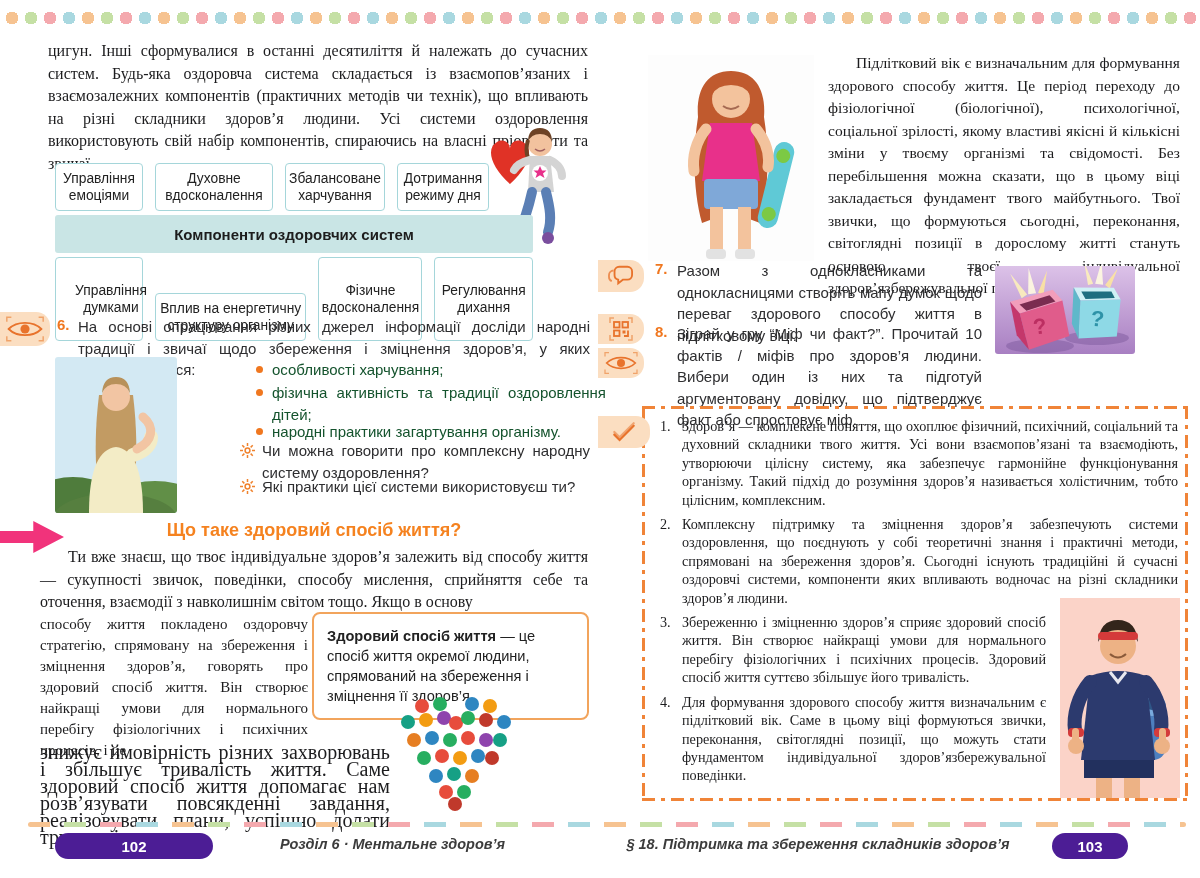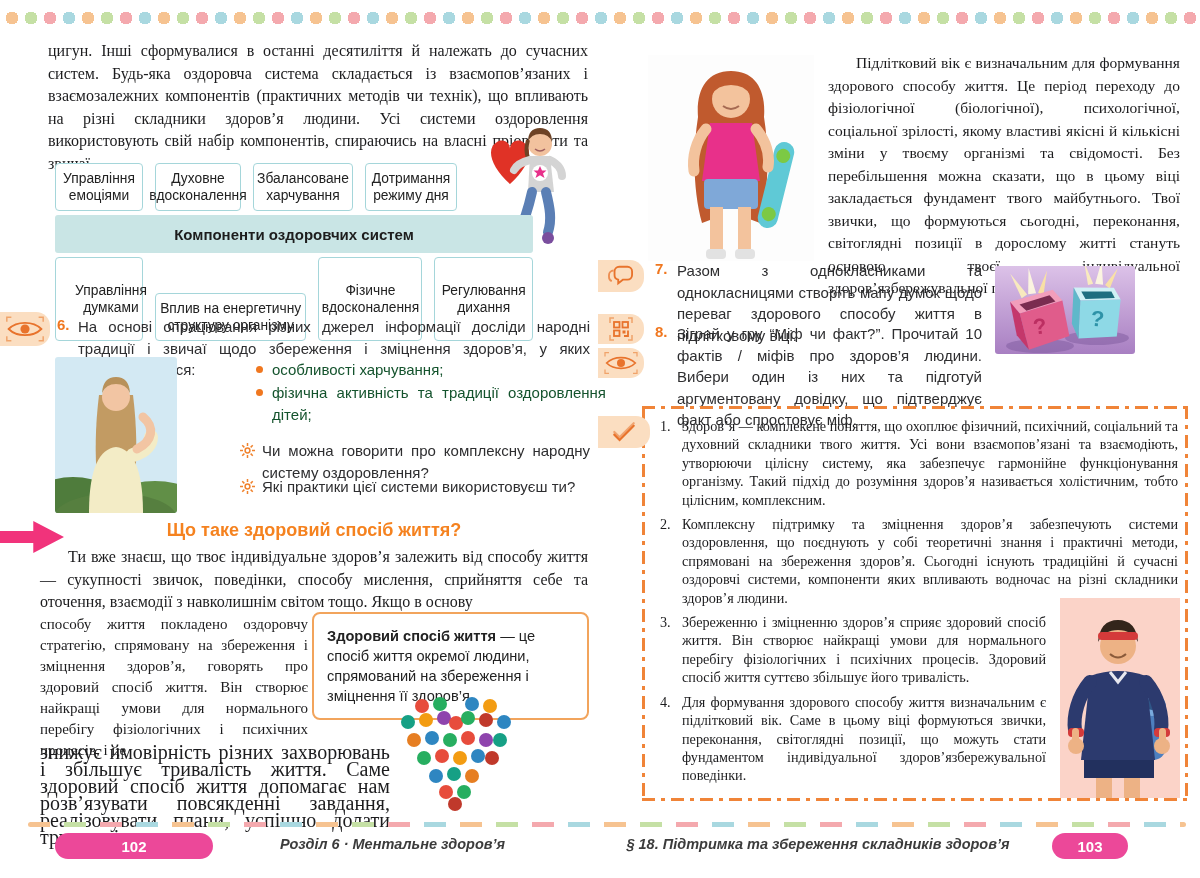--- a/index.html
+++ b/index.html
@@ -20,21 +20,21 @@
   .indent{text-indent:28px;}
   .sans{font-size:15px;line-height:21.5px;text-align:justify;color:#2e2e30;margin:0;}
   .tnum{font-weight:bold;color:#F0771F;font-size:15px;}
   .heading{margin:0;font-size:18px;font-weight:bold;color:#F5821F;text-align:center;}
   
   .tbl{left:55px;top:163px;width:478px;}
   .tbl-row{display:flex;gap:12px;}
   .cell{background:#fff;border:1.6px solid #A5D6DA;border-radius:4px;min-height:48px;
         display:flex;align-items:center;justify-content:center;text-align:center;
         font-size:13.8px;line-height:17px;color:#222;padding:2px 4px;box-sizing:border-box;}
-  .r1 .cell:nth-child(1){width:88px;} .r1 .cell:nth-child(2){width:86px;}
+  .r1 .cell:nth-child(1){width:88px;} .r1 .cell:nth-child(2){width:118px;}
   .r1 .cell:nth-child(3){width:100px;} .r1 .cell:nth-child(4){width:92px;}
   .r2 .cell:nth-child(1){width:88px;padding-left:28px;} .r2 .cell:nth-child(2){width:176px;margin-top:36px;}
   .r2 .cell:nth-child(3){width:104px;} .r2 .cell:nth-child(4){width:114px;}
   .tbl-band{margin:4px 0;background:#C9E5E5;border-radius:3px;height:38px;display:flex;
         align-items:center;justify-content:center;font-weight:bold;font-size:15px;color:#1d1d1d;}
   
   .pill-icon{background:#FBDEC1;border-radius:0 14px 14px 0;display:flex;align-items:center;justify-content:center;}
   
   .bullet{padding-left:16px;font-size:15px;line-height:21.5px;text-align:justify;color:#14532d;}
   .dot{position:absolute;left:0;top:7px;width:7px;height:7px;border-radius:50%;background:#F0771F;}
@@ -49,21 +49,21 @@
   .defbox .b{font-weight:bold;}
   
   .dd-h{height:3px;background:repeating-linear-gradient(90deg,#F08438 0 13px,transparent 13px 19px,#F08438 19px 23px,transparent 23px 29px);}
   .dd-v{width:3px;background:repeating-linear-gradient(180deg,#F08438 0 13px,transparent 13px 19px,#F08438 19px 23px,transparent 23px 29px);}
   .sumlist{left:660px;top:417px;width:518px;}
   .sum-item{position:relative;padding-left:22px;font-family:"Liberation Serif",serif;font-size:14.2px;
     line-height:18.4px;text-align:justify;color:#1c1c1e;margin-bottom:6px;}
   .sum-n{position:absolute;left:0;top:0;}
   .sum-narrow{padding-right:132px;}
   
-  .pagepill{background:#ec4899;border-radius:13px;color:#fff;font-weight:bold;font-size:15px;
+  .pagepill{background:#4c1d95;border-radius:13px;color:#fff;font-weight:bold;font-size:15px;
     display:flex;align-items:center;justify-content:center;height:26px;}
   .foot-txt{font-style:italic;font-weight:bold;font-size:14.5px;color:#3c3c3c;}
 </style>
 </head>
 <body>
 
 <div class="sheet">
 
   <div class="dots"></div>
 
@@ -124,20 +124,23 @@
     <path d="M78 98 C92 94 96 86 96 80" stroke="#F3ECC6" stroke-width="14" fill="none" stroke-linecap="round"></path>
     <path d="M82 92 C98 84 100 70 88 60" stroke="#F2C5A3" stroke-width="9" fill="none" stroke-linecap="round"></path>
   </svg>
 
   <div class="abs bullet" style="left:256px;top:359px;width:334px;">
     <span class="dot"></span>
     <span>особливості харчування;</span></div>
   <div class="abs bullet" style="left:256px;top:382px;width:334px;">
     <span class="dot"></span>
     <span>фізична активність та традиції оздоровлення дітей;</span></div>
+  <div class="abs bullet" style="left:256px;top:421px;width:334px;">
+    <span class="dot"></span>
+    <span>народні практики загартування організму.</span></div>
 
   <div class="abs starline" style="left:240px;top:440px;width:328px;">
     <svg class="sun" width="15" height="15" viewBox="0 0 20 20">
         <g stroke="#F0822D" stroke-width="2" fill="none">
           <circle cx="10" cy="10" r="3.2"></circle>
           <path d="M10 0v4M10 16v4M0 10h4M16 10h4M3 3l2.8 2.8M14.2 14.2L17 17M17 3l-2.8 2.8M5.8 14.2L3 17"></path>
         </g>
       </svg>
     <span>Чи можна говорити про комплексну народну систему оздоровлення?</span></div>
   <div class="abs starline" style="left:240px;top:476px;width:328px;">

